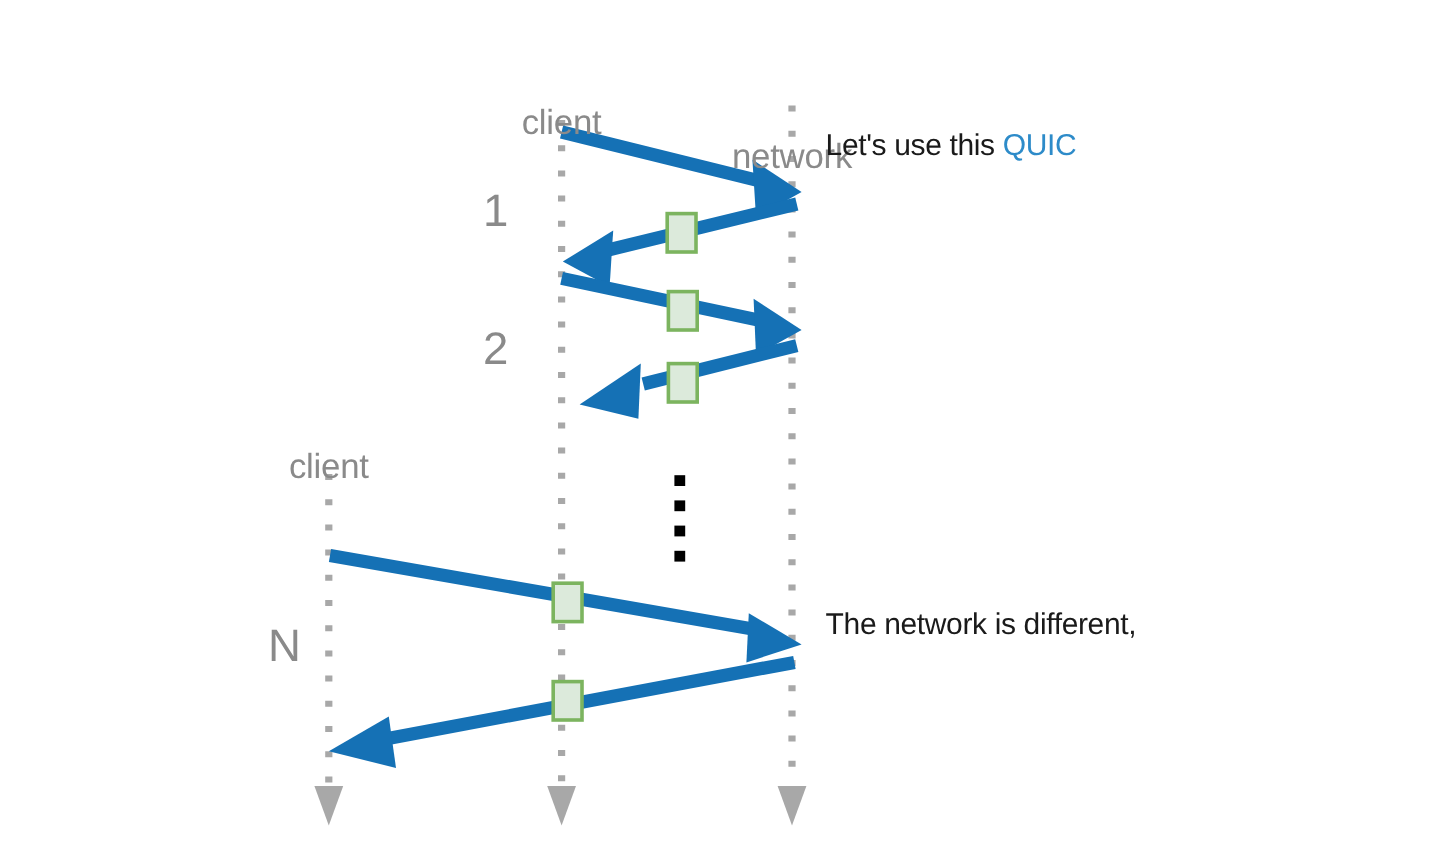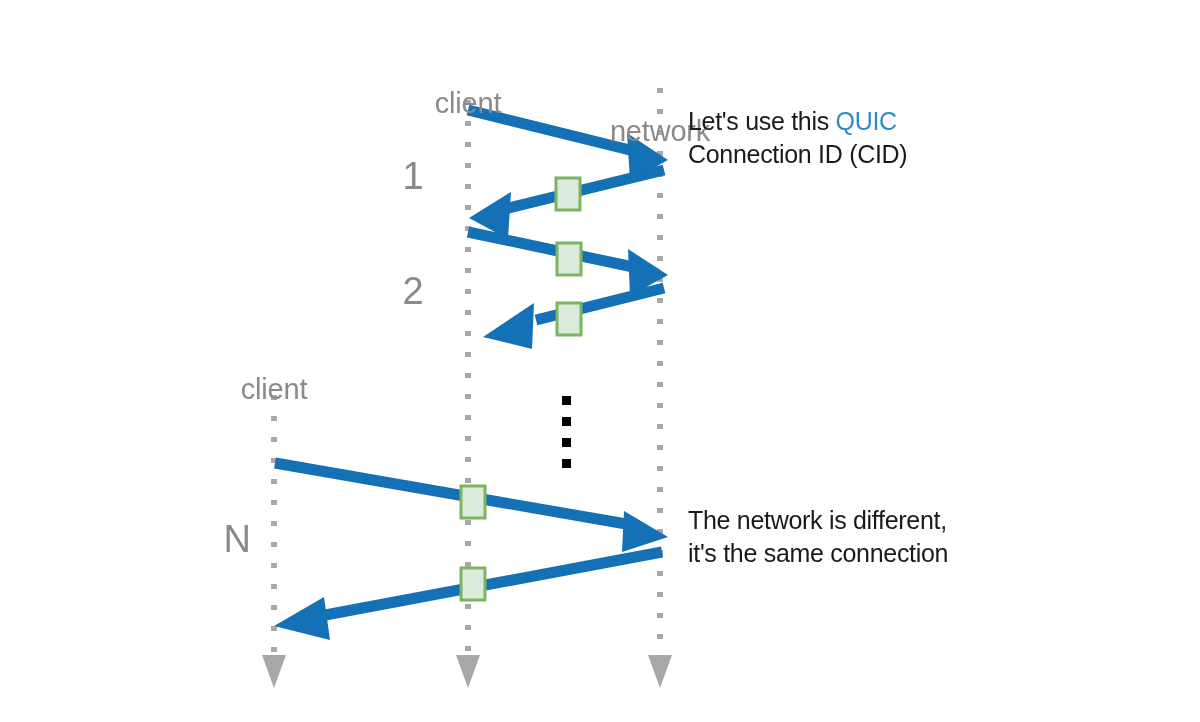--- a/index.html
+++ b/index.html
@@ -144,21 +144,19 @@
   </div>
 
   <div class="lbl step-label" style="left:388px; top:155px; width:50px;">1</div>
 
   <div class="lbl step-label" style="left:388px; top:270px; width:50px;">2</div>
 
   <div class="lbl step-label" style="left:212px; top:518px; width:50px;">N</div>
 
   <div class="note" style="left:688px; top:105px; width:300px;">
     <div><span>Let's use this </span><span class="quic">QUIC</span></div>
-    <div>Connection ID (CID)</div>
   </div>
 
   <div class="note" style="left:688px; top:504px; width:320px;">
     <div>The network is different,</div>
-    <div>it's the same connection</div>
   </div>
 
 </div>
 
 </body></html>

